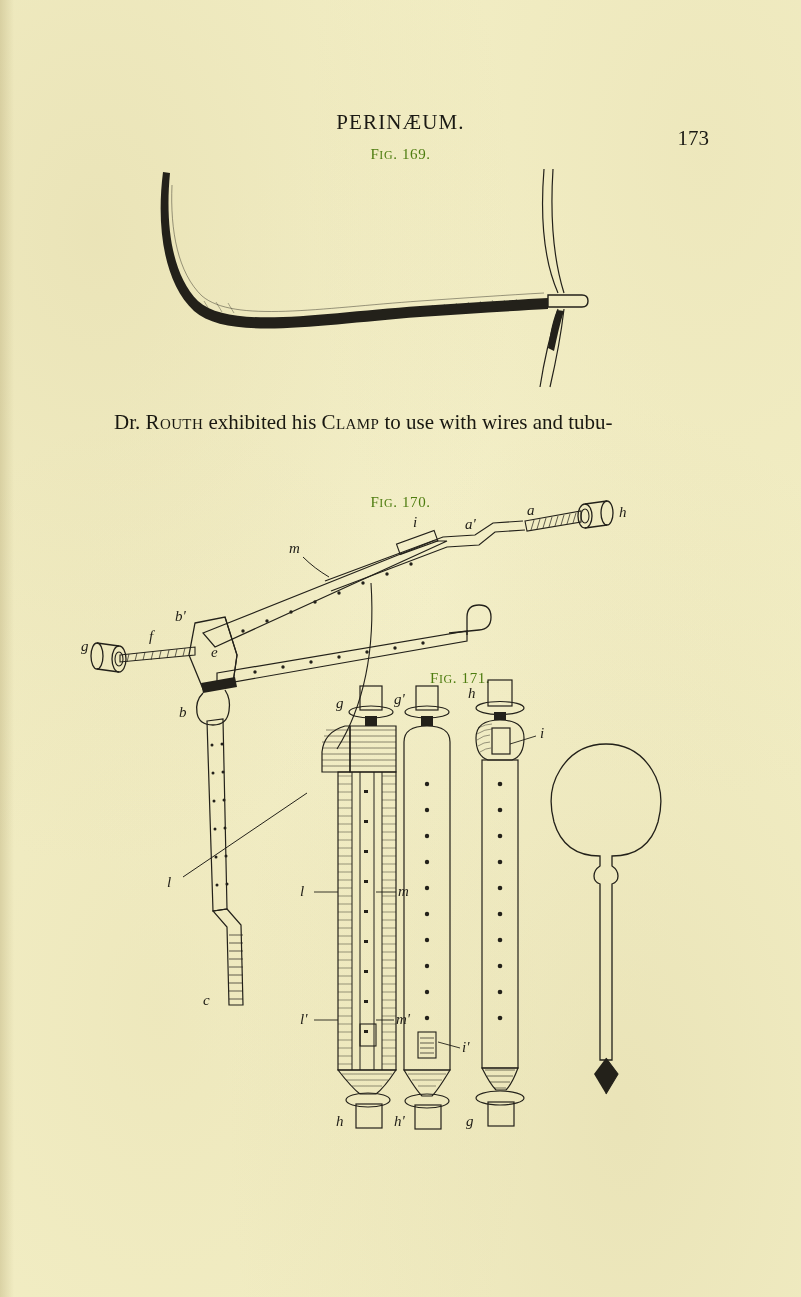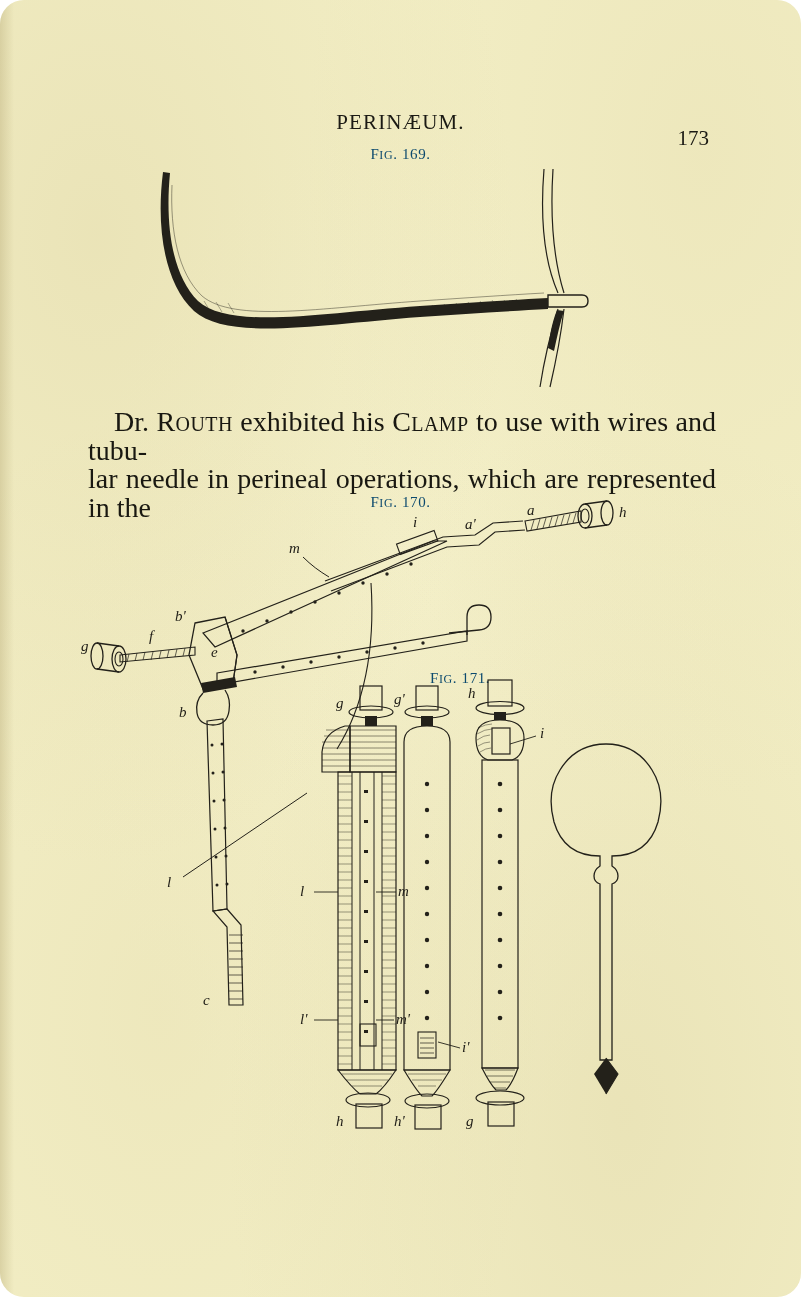--- a/index.html
+++ b/index.html
@@ -9,21 +9,20 @@
   }
   body {
     font-family: "Liberation Serif", serif;
   }
   #page {
     position: relative;
     width: 801px;
     height: 1297px;
     background: #f3efc6;
     overflow: hidden;
-    border-radius: 24px;
   }
   
   #paper-texture {
     position: absolute;
     inset: 0;
     background:
       radial-gradient(ellipse at 12% 18%, rgba(214,202,150,.30), rgba(214,202,150,0) 42%),
       radial-gradient(ellipse at 88% 12%, rgba(221,210,160,.26), rgba(221,210,160,0) 40%),
       radial-gradient(ellipse at 78% 86%, rgba(210,198,146,.28), rgba(210,198,146,0) 45%),
       radial-gradient(ellipse at 20% 78%, rgba(218,206,154,.22), rgba(218,206,154,0) 42%),
@@ -62,40 +61,40 @@
     color: #1b1a14;
   }
 
   .figcaption {
     position: absolute;
     width: 801px;
     left: 0;
     text-align: center;
     font-size: 15px;
     letter-spacing: .6px;
-    color: #0c4a6e;
+    color: #4d7c0f;
   }
   .figcaption .sc { font-size: 12px; }
 
   #fig169-caption { top: 146px; }
   #fig170-caption { top: 494px; }
   #fig171-caption {
     width: auto;
     left: 430px;
     top: 670px;
     text-align: right;
   }
 
   
   #bodytext {
     position: absolute;
     left: 88px;
     top: 408px;
     width: 628px;
-    font-size: 28px;
+    font-size: 21px;
     line-height: 28.5px;
     color: #191811;
     text-align: justify;
   }
   #bodytext .indent { display: inline-block; width: 26px; }
   .smallcaps {
     font-variant: small-caps;
     letter-spacing: .4px;
   }
 
@@ -164,21 +163,21 @@
       <g class="ink" stroke-width="1.2">
         <path d="M438 144 C 430 170, 424 196, 420 222"></path>
         <path d="M444 144 C 441 170, 436 196, 430 222"></path>
       </g>
       <path d="M437 145 C 431 160, 430 172, 428 183 L 434 186 C 437 172, 440 158, 444 146 Z" class="inkf"></path>
     </svg>
   </div>
 
   <div id="bodytext">
     <span class="indent"></span><span>Dr. </span><span class="smallcaps">Routh</span><span> exhibited his </span><span class="smallcaps">Clamp</span><span> to use with wires and tubu-</span><br>
-    <span>lar needle in perineal operations, which are represented in the</span><br>
+    <br>
   </div>
 
   <div class="figcaption" id="fig170-caption">
     <span>F</span><span class="sc">IG</span><span>. 170.</span>
   </div>
 
   <div class="figsvg" id="fig170">
     <svg width="520" height="520" viewBox="0 0 520 520">
 
       <path d="M128 128 L 358 36 L 372 36 L 140 142 Z" class="ink" stroke-width="1.2" fill="#f3efc6"></path>

